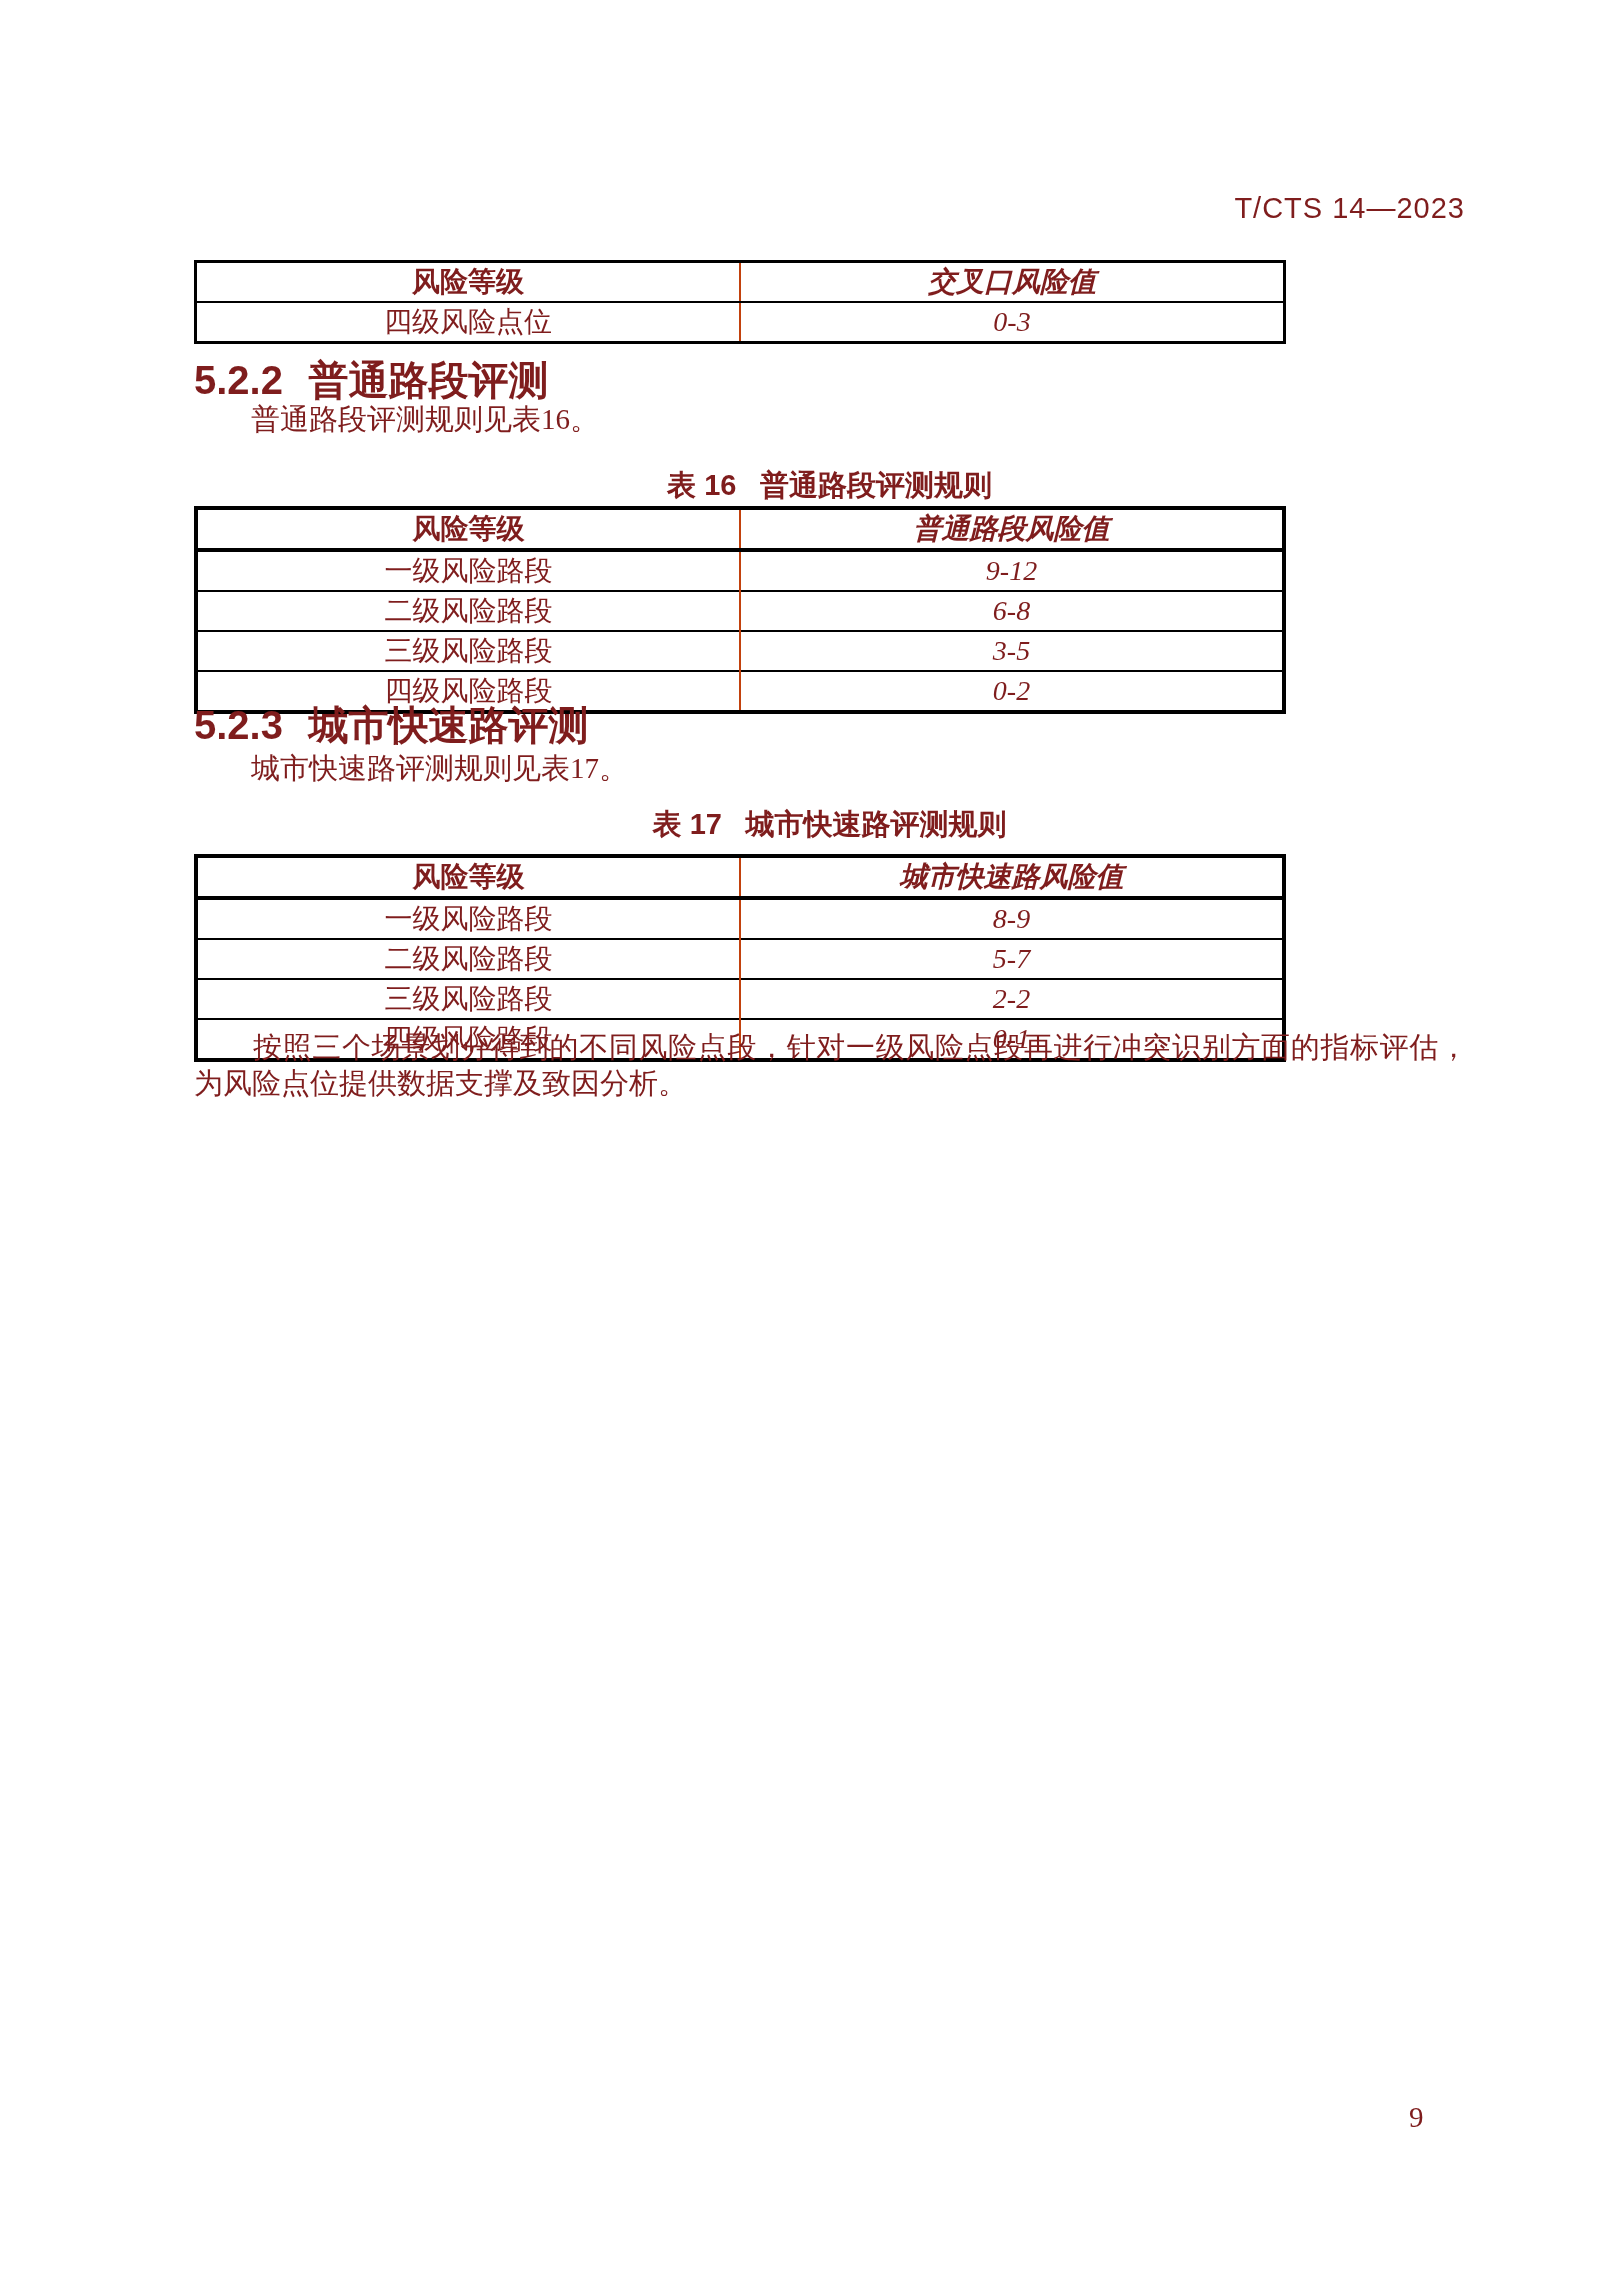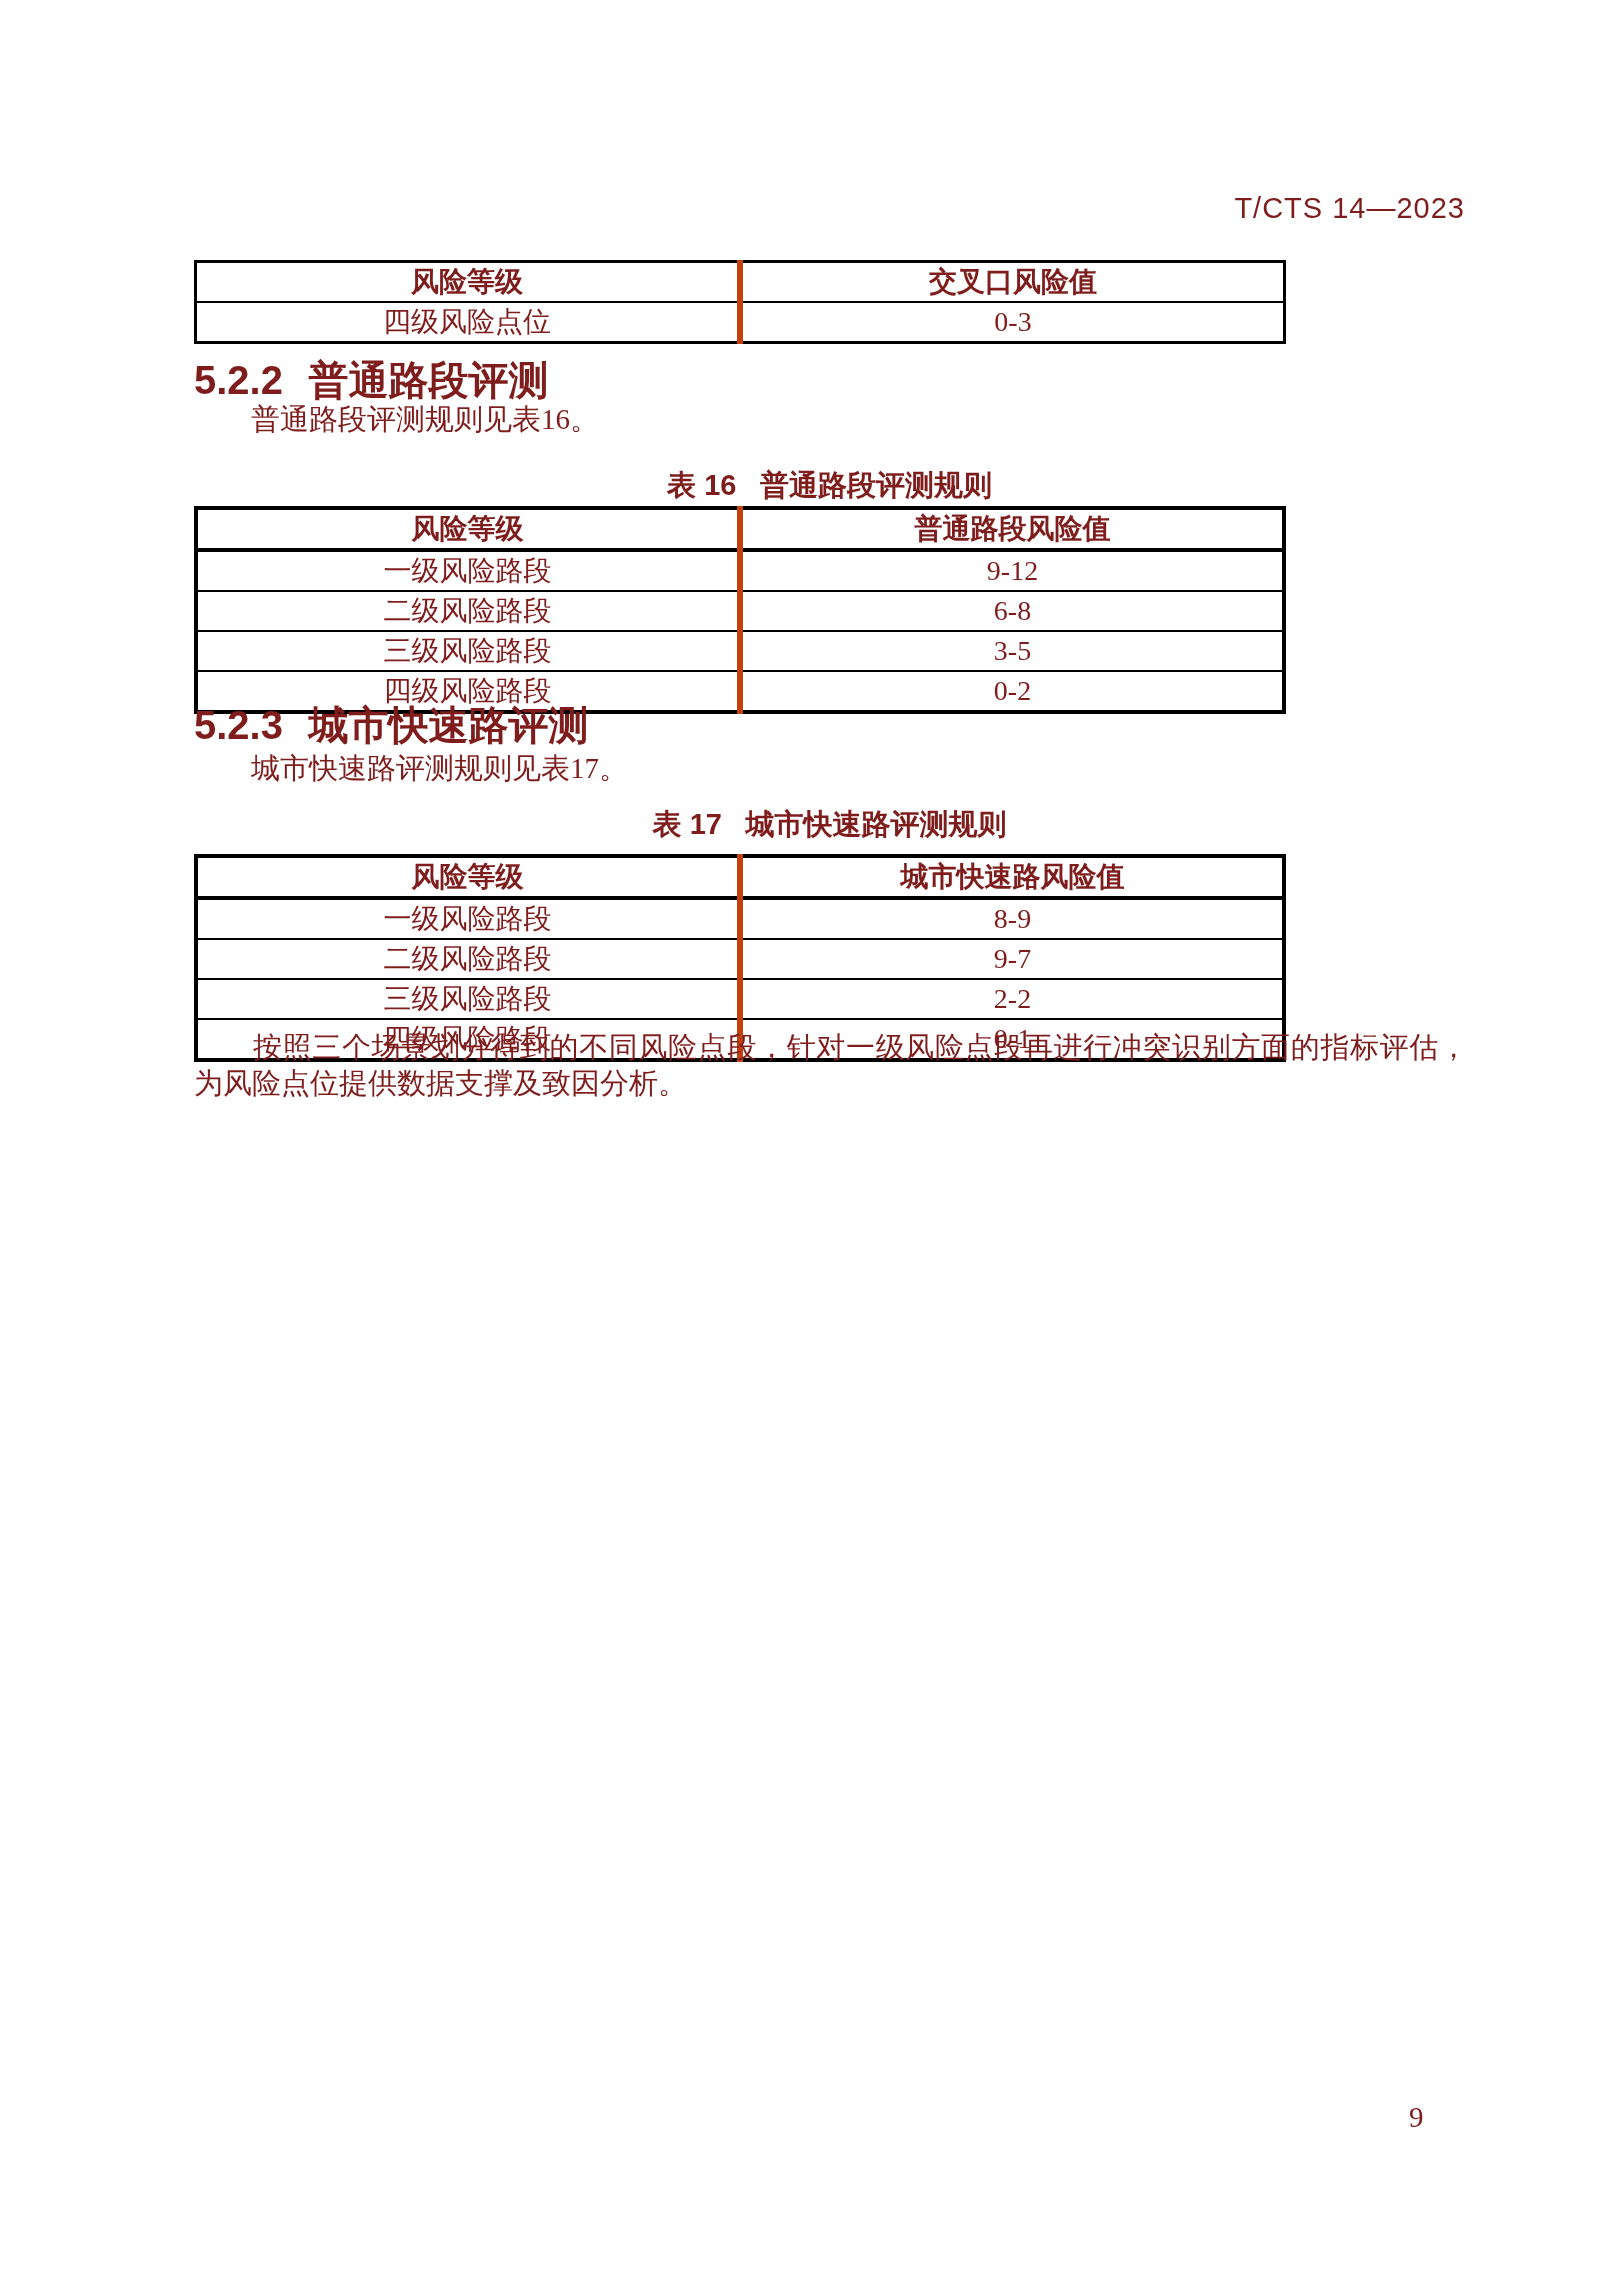--- a/index.html
+++ b/index.html
@@ -39,21 +39,21 @@
   table.tbl th {
     font-family: "Liberation Sans", "DejaVu Sans", sans-serif;
     font-weight: bold;
     height: 35px;
   }
   table.tbl td {
     font-family: "Liberation Serif", "DejaVu Serif", serif;
     font-weight: normal;
     height: 32px;
   }
-  table.tbl th + th, table.tbl td + td { border-left: 6px solid #c2410c; }
+  table.tbl th + th, table.tbl td + td { border-left: 2px solid #c2410c; font-style: italic; }
   table.tbl tbody tr + tr td { border-top: 2px solid #000; }
 
   table.tbl-prev { top: 260px; border: 3.9px solid #000; }
   table.tbl-prev thead th { border-bottom: 2px solid #000; height: 32px; }
   table.tbl-prev td { height: 30px; }
 
   table.tbl-main { border: 4.9px solid #000; }
   table.tbl-main thead th { border-bottom: 4.9px solid #000; }
   table.tbl-16 { top: 506px; }
   table.tbl-17 { top: 854px; }
@@ -182,21 +182,21 @@
           <th>城市快速路风险值</th>
         </tr>
     </thead>
     <tbody>
         <tr>
           <td>一级风险路段</td>
           <td>8-9</td>
         </tr>
         <tr>
           <td>二级风险路段</td>
-          <td>9-7</td>
+          <td>5-7</td>
         </tr>
         <tr>
           <td>三级风险路段</td>
           <td>2-2</td>
         </tr>
         <tr>
           <td>四级风险路段</td>
           <td>0-1</td>
         </tr>
       </tbody>

